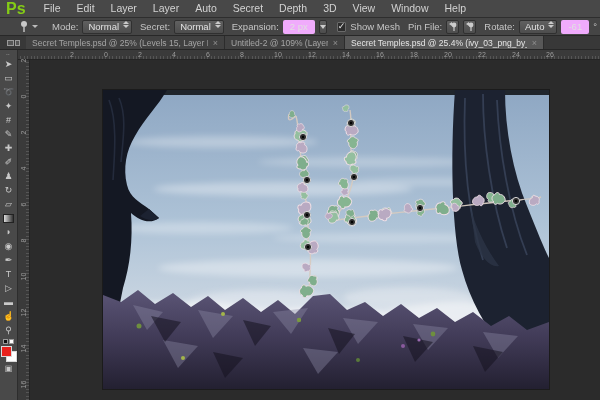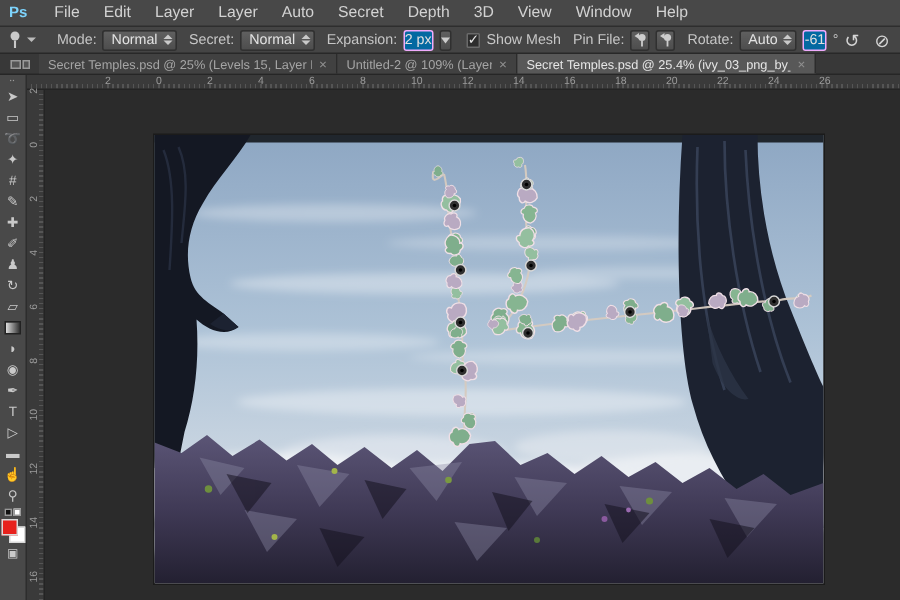--- a/index.html
+++ b/index.html
@@ -2,34 +2,34 @@
 <html><head>
 <meta charset="utf-8">
 <style>
   * { margin:0; padding:0; box-sizing:border-box; }
   html,body { width:600px; height:400px; overflow:hidden; background:#282828;
     font-family:"Liberation Sans", sans-serif; -webkit-font-smoothing:antialiased; }
 
   
   .menubar { height:18px; background:#484848; border-bottom:1px solid #2e2e2e;
     display:flex; align-items:center; padding-left:6px; }
-  .ps-logo { color:#7dd3fc; font-weight:bold; font-size:10px; margin-right:10px; }
+  .ps-logo { color:#84cc16; font-weight:bold; font-size:16px; margin-right:10px; }
   .menu-item { color:#d2d2d2; font-size:10.5px; padding:0 8px; line-height:17px; cursor:default; }
 
   
   .optionsbar { height:18px; background:#454545; border-bottom:1px solid #282828;
-    display:flex; align-items:center; font-size:9.5px; color:#c6c6c6; padding-left:4px; gap:4px; white-space:nowrap; }
+    display:flex; align-items:center; font-size:9.5px; color:#c6c6c6; padding-left:18px; gap:4px; white-space:nowrap; }
   .opt-label { margin-left:4px; }
   .dd { background:linear-gradient(#606060,#4d4d4d); border:1px solid #303030; border-radius:2px;
-    height:14px; display:inline-flex; align-items:center; padding:0 2px 0 5px; gap:4px; color:#e2e2e2; }
+    height:14px; display:inline-flex; align-items:flex-start; padding:0 2px 0 5px; gap:4px; color:#e2e2e2; }
   .spin { display:inline-flex; flex-direction:column; gap:1px; }
   .spin i { width:0; height:0; border-left:3px solid transparent; border-right:3px solid transparent; }
   .spin i.up { border-bottom:3px solid #c9c9c9; }
   .spin i.dn { border-top:3px solid #c9c9c9; }
-  .numbox { background:#0369a1; border:1px solid #f0abfc; border-radius:2px; height:14px;
+  .numbox { background:#0369a1; border:7px solid #f0abfc; border-radius:2px; height:14px;
     display:inline-flex; align-items:center; justify-content:center; color:#e0e0e0; }
   .arrowbtn { background:linear-gradient(#606060,#4d4d4d); border:1px solid #303030; border-radius:2px;
     width:12px; height:14px; display:inline-flex; align-items:center; justify-content:center; }
   .arrowbtn i { width:0; height:0; border-left:3px solid transparent; border-right:3px solid transparent; border-top:4px solid #ccc; }
   .checkbox { width:10px; height:10px; background:#2d2d2d; border:1px solid #6a6a6a; border-radius:1px;
     display:inline-flex; align-items:center; justify-content:center; color:#e8e8e8; font-size:9px; line-height:1; }
   .pinbtn { background:linear-gradient(#606060,#4d4d4d); border:1px solid #303030; border-radius:2px;
     width:17px; height:14px; display:inline-flex; align-items:center; justify-content:center; }
   .opt-commit-group { margin-left:auto; margin-right:8px; display:flex; gap:10px; font-size:12px; color:#d5d5d5; }
   .opt-commit-group span { cursor:default; }

